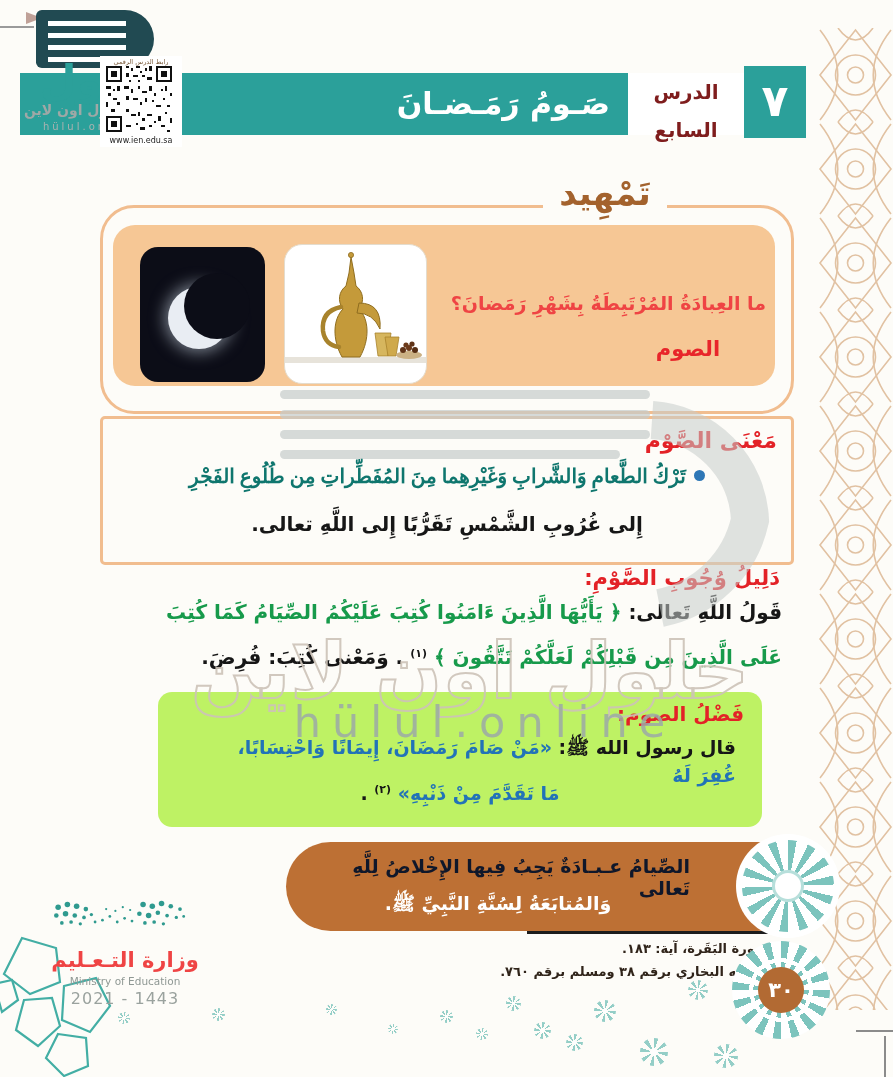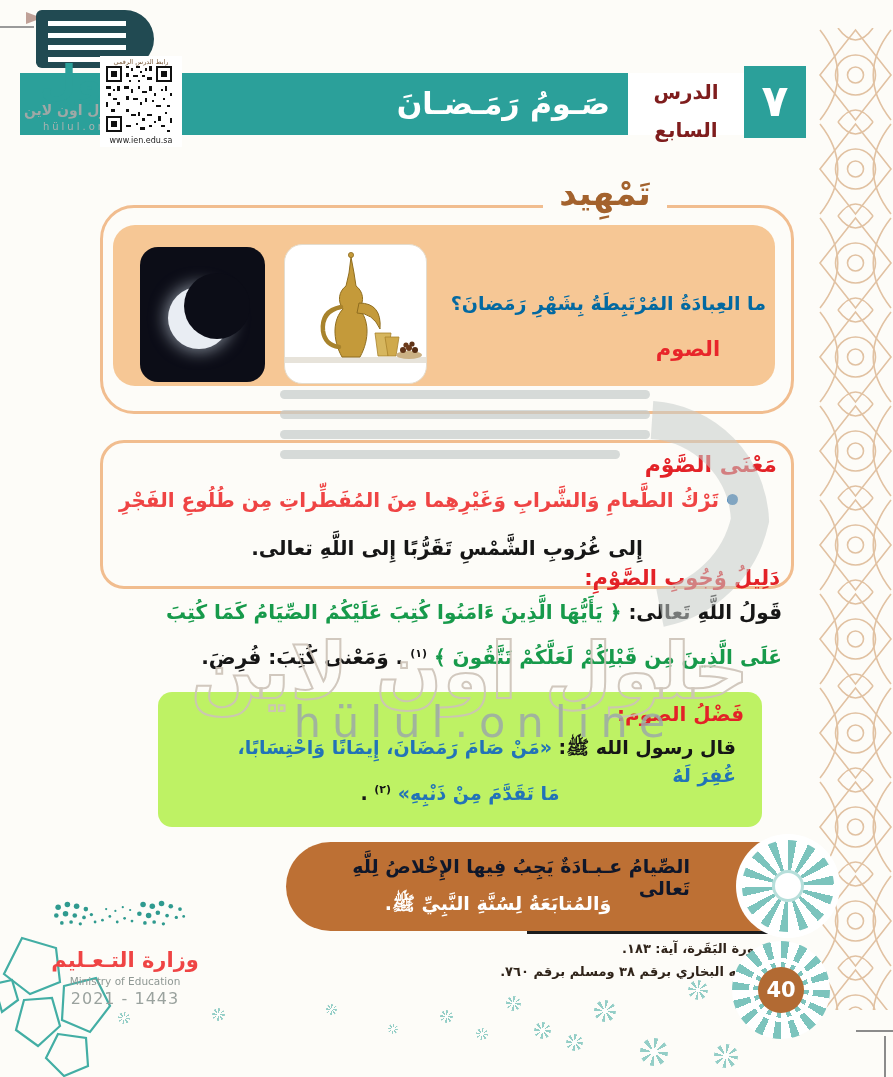--- a/index.html
+++ b/index.html
@@ -47,30 +47,30 @@
     color:#a3622d;font-size:34px;font-weight:bold;text-align:center;line-height:46px;direction:rtl;}
   .boxA{left:100px;top:205px;width:688px;height:203px;border:3.5px solid #f1bd8f;border-radius:34px;z-index:10;}
   .boxA-fill{left:113px;top:225px;width:662px;height:161px;background:#f6c795;border-radius:22px;z-index:11;}
   .img-moon{left:140px;top:247px;width:125px;height:135px;background:#0c0d17;border-radius:18px;overflow:hidden;z-index:12;}
   .img-moon .moon-disc{position:absolute;left:28px;top:40px;width:62px;height:62px;border-radius:50%;
     background:#e9edf3;box-shadow:0 0 16px 3px rgba(215,228,240,.55);}
   .img-moon .moon-mask{position:absolute;left:44px;top:26px;width:66px;height:66px;border-radius:50%;background:#0c0d17;}
   .img-dallah{left:284px;top:244px;width:141px;height:138px;background:#fff;border-radius:18px;
     border:1px solid #e4dccd;overflow:hidden;z-index:12;}
   .q-text{left:420px;top:292px;width:346px;direction:rtl;
-    color:#0369a1;font-size:19px;font-weight:bold;z-index:13;}
+    color:#ef4444;font-size:19px;font-weight:bold;z-index:13;}
   .q-answer{left:645px;top:337px;width:86px;text-align:center;direction:rtl;
     color:#e8252a;font-size:21px;font-weight:bold;z-index:13;}
 
   
-  .boxB{left:100px;top:440px;width:688px;height:143px;border:3.5px solid #f1bd8f;border-radius:24px;z-index:10;}
+  .boxB{left:100px;top:416px;width:688px;height:143px;border:3.5px solid #f1bd8f;border-radius:5px;z-index:10;}
   .boxB-heading{position:absolute;right:14px;top:9px;width:200px;text-align:right;direction:rtl;
     color:#e32227;font-size:22px;font-weight:bold;}
-  .boxB-line1{position:absolute;left:0;right:0;top:45px;padding:0 16px;text-align:left;direction:rtl;
-    color:#ef4444;font-size:20px;font-weight:bold;}
+  .boxB-line1{position:absolute;left:0;right:0;top:45px;padding:0 16px;text-align:center;direction:rtl;
+    color:#0f766e;font-size:20px;font-weight:bold;font-family:Liberation Serif, serif;}
   .boxB-line2{position:absolute;left:0;right:0;top:93px;text-align:center;direction:rtl;
     color:#161616;font-size:20px;font-weight:bold;}
   .dot{display:inline-block;width:11px;height:11px;border-radius:50%;background:#2e77b6;
     margin-left:8px;vertical-align:2px;}
 
   
   .evi-heading{left:480px;top:566px;width:300px;text-align:right;direction:rtl;
     color:#e32227;font-size:21px;font-weight:bold;z-index:10;}
   .evi-line1,.evi-line2{left:104px;width:678px;text-align:right;direction:rtl;
     font-size:20px;font-weight:bold;color:#161616;z-index:10;}
@@ -387,21 +387,21 @@
   <div class="abs fl" style="left:476px;top:1028px;width:12px;height:12px"></div>
   <div class="abs fl" style="left:506px;top:996px;width:15px;height:15px"></div>
   <div class="abs fl" style="left:534px;top:1022px;width:17px;height:17px"></div>
   <div class="abs fl" style="left:566px;top:1034px;width:17px;height:17px"></div>
   <div class="abs fl" style="left:594px;top:1000px;width:22px;height:22px"></div>
   <div class="abs fl" style="left:640px;top:1038px;width:28px;height:28px"></div>
   <div class="abs fl" style="left:688px;top:980px;width:20px;height:20px"></div>
   <div class="abs fl" style="left:714px;top:1044px;width:24px;height:24px"></div>
 
   <div class="abs page-rosette">
-    <div class="page-num">40</div>
+    <div class="page-num">٣٠</div>
   </div>
 
   <div class="abs corner-line-h"></div>
   <div class="abs corner-line-v"></div>
 
   <svg class="abs wm">
     <g fill="#c6cccb" opacity="0.7">
       <rect x="280" y="390" width="370" height="9" rx="4.5"></rect>
       <rect x="280" y="410" width="370" height="9" rx="4.5"></rect>
       <rect x="280" y="430" width="370" height="9" rx="4.5"></rect>

